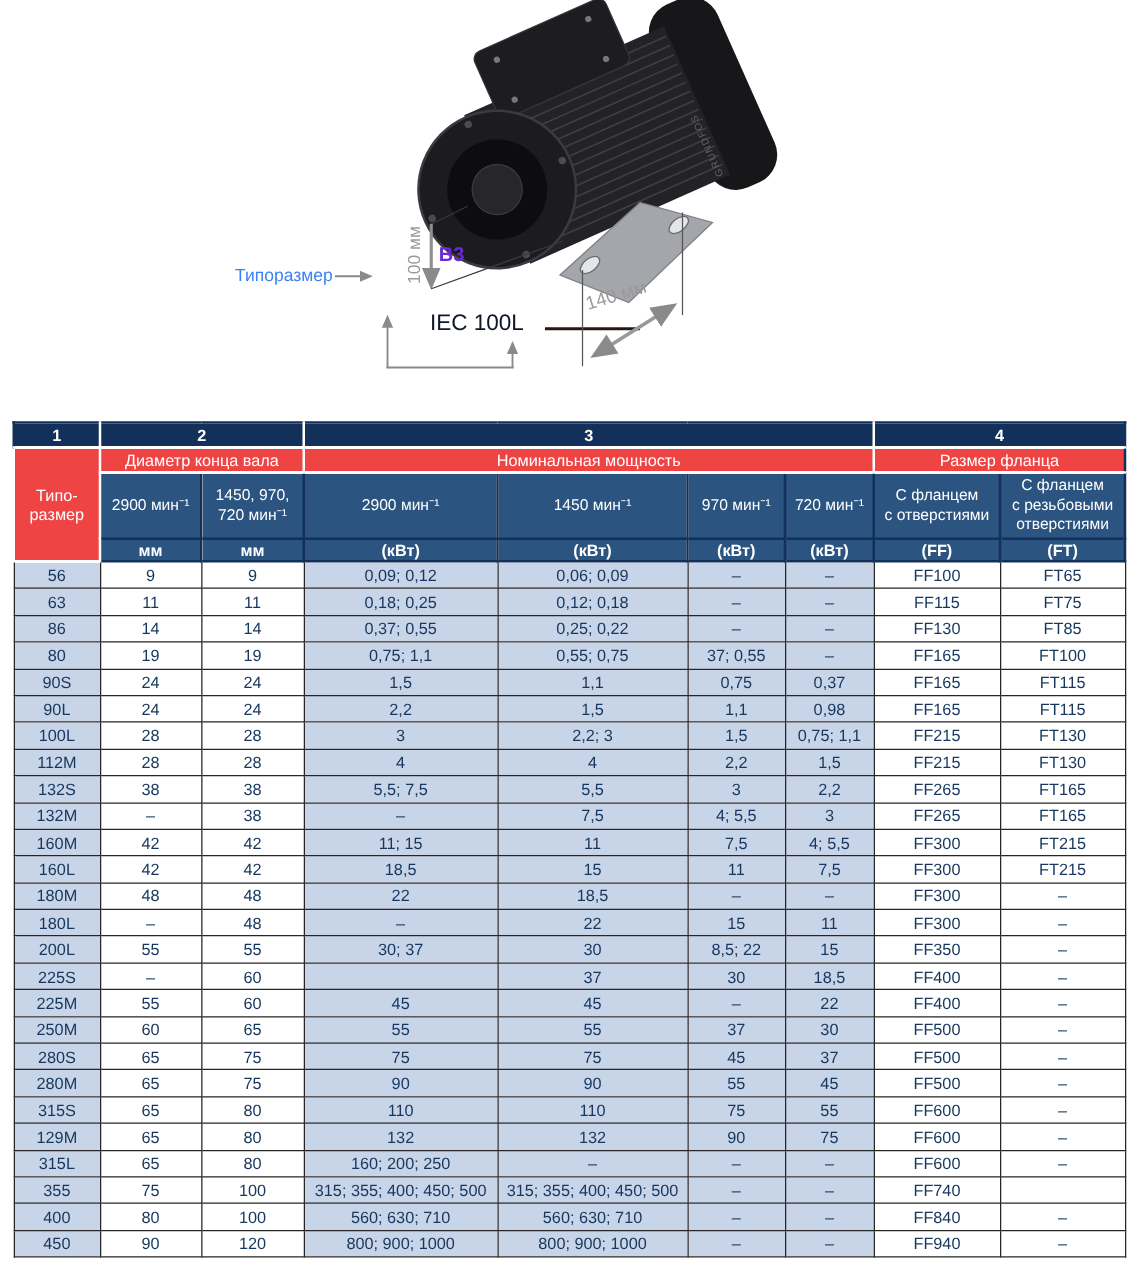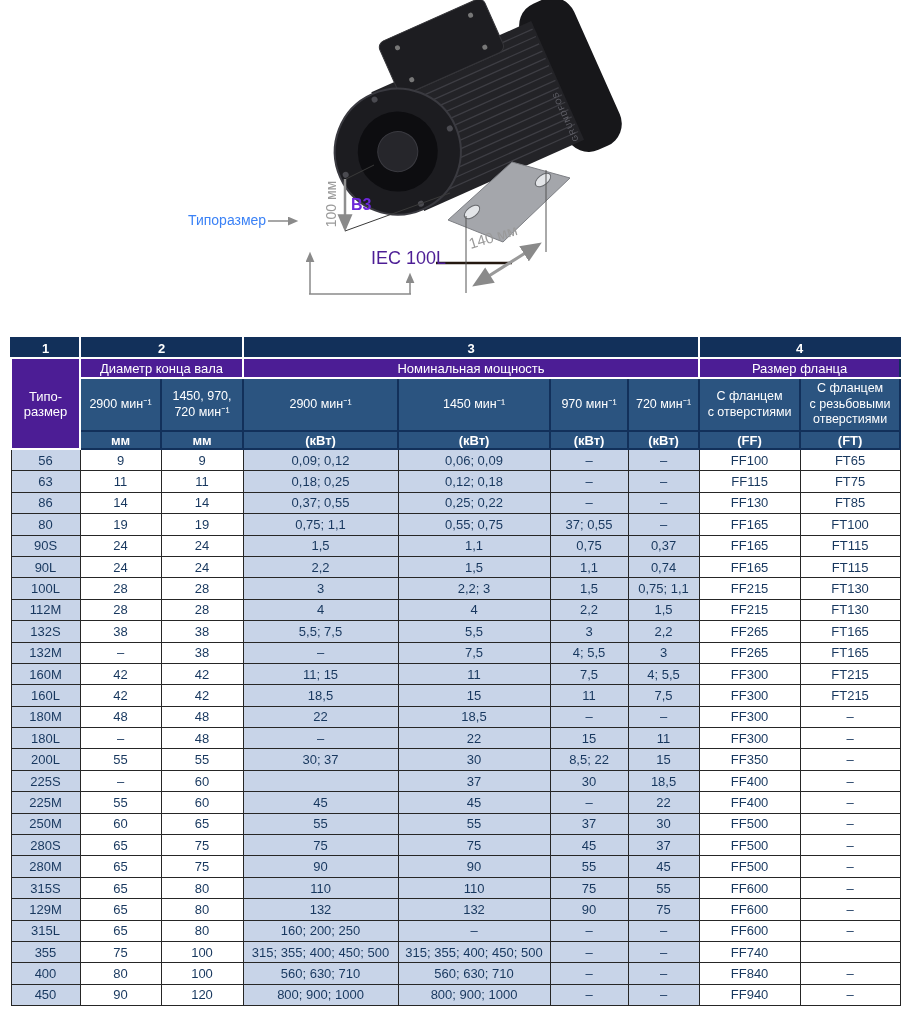--- a/index.html
+++ b/index.html
@@ -6,34 +6,34 @@
   .page{position:relative;width:910px;height:1014px;background:#fff;overflow:hidden;
         font-family:"Liberation Sans",sans-serif;}
   
   .diagram{position:absolute;left:0;top:0;width:910px;height:336px;}
   .diagram svg{position:absolute;left:0;top:0;}
   .dlabel{position:absolute;white-space:pre-line;}
   .lbl-typo{left:188px;top:212px;font-size:14px;color:#3b82f6;}
   .lbl-100{left:303px;top:196px;width:56px;font-size:14px;color:#9a9a9a;
            transform:rotate(-90deg);text-align:center;}
   .lbl-b3{left:351px;top:196px;font-size:16px;color:#6d28d9;font-weight:600;}
-  .lbl-iec{left:371px;top:248px;font-size:18px;color:#4c1d95;}
+  .lbl-iec{left:344px;top:248px;font-size:18px;color:#0f172a;}
   .lbl-140{left:468px;top:228px;font-size:15px;color:#9a9a9a;transform:rotate(-17deg);}
   .lbl-dist{left:504px;top:269px;font-size:13.5px;color:#222;line-height:1.3;}
   
   table.spec{position:absolute;left:10px;top:337px;width:889px;border-collapse:collapse;
              table-layout:fixed;}
   table.spec th,table.spec td{padding:0 2px;text-align:center;vertical-align:middle;
              white-space:pre-line;overflow:hidden;}
   thead th{color:#fff;font-size:13px;}
   tr.gnum th{background:#12305a;border:2px solid #fff;border-top-color:#12305a;height:18px;
              font-weight:bold;font-size:13px;}
   tr.gnum th:first-child{border-left-color:#12305a;}
   tr.gnum th:last-child{border-right-color:#12305a;}
-  tr.grp th{background:#4c1d95;border:2px solid #fff;height:18px;font-weight:normal;}
+  tr.grp th{background:#ef4444;border:2px solid #fff;height:18px;font-weight:normal;}
   tr.grp th:last-child{border-right-color:#12305a;}
   th.typo{background:#12305a;border:2px solid #fff;border-left-color:#12305a;
           border-bottom-color:#12305a;font-weight:normal;}
   tr.sub th{background:#2b5480;border:2px solid #12305a;height:51px;font-weight:normal;
             font-size:12.5px;line-height:1.25;}
   tr.units th{background:#2b5480;border:2px solid #12305a;height:16px;font-weight:bold;}
   tbody td{border:1px solid #262626;height:20.4px;font-size:13px;color:#17375e;}
   tbody td.c0,tbody td.c3,tbody td.c4,tbody td.c5,tbody td.c6{background:#c8d4e8;}
   tbody td.c1,tbody td.c2,tbody td.c7,tbody td.c8{background:#ffffff;}
 </style>
@@ -225,21 +225,21 @@
           <td class="c7">FF165</td>
           <td class="c8">FT115</td>
         </tr>
         <tr>
           <td class="c0">90L</td>
           <td class="c1">24</td>
           <td class="c2">24</td>
           <td class="c3">2,2</td>
           <td class="c4">1,5</td>
           <td class="c5">1,1</td>
-          <td class="c6">0,74</td>
+          <td class="c6">0,98</td>
           <td class="c7">FF165</td>
           <td class="c8">FT115</td>
         </tr>
         <tr>
           <td class="c0">100L</td>
           <td class="c1">28</td>
           <td class="c2">28</td>
           <td class="c3">3</td>
           <td class="c4">2,2; 3</td>
           <td class="c5">1,5</td>

